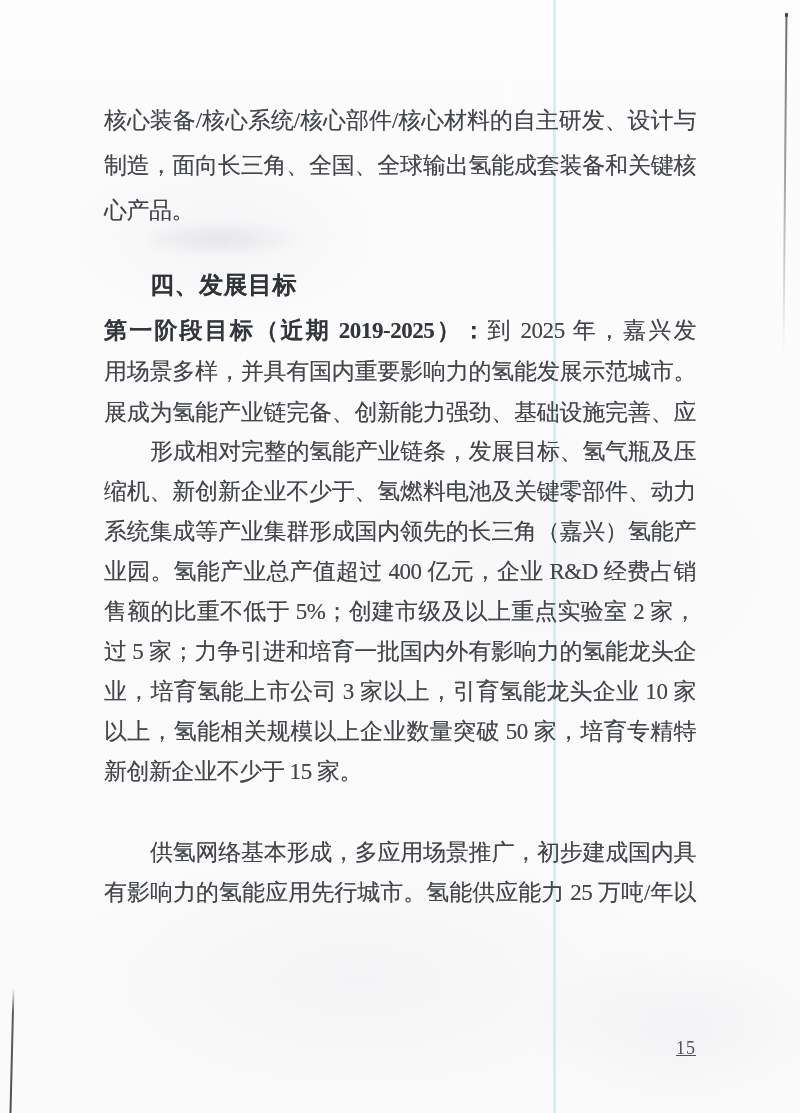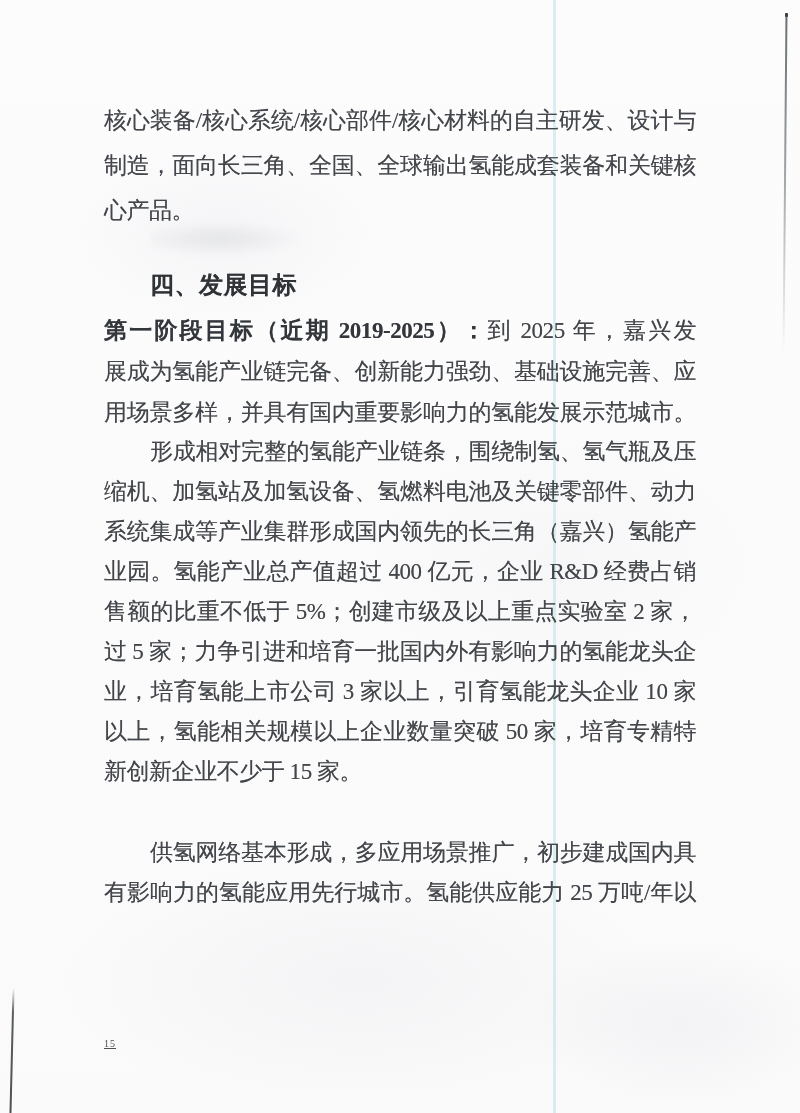--- a/index.html
+++ b/index.html
@@ -66,21 +66,21 @@
   .heading-line {
     height: 40px; line-height: 40px; font-size: 24px;
     font-weight: 700; color: #2f3236; padding-left: 46px;
     letter-spacing: 0.5px;
     text-shadow: 0 0 0.5px rgba(47,50,54,0.6);
   }
   .bold { font-weight: 700; color: #33363b; }
 
   .pagenum-row {
     position: absolute; left: 104px; top: 1038px; width: 592px;
-    text-align: left; font-size: 10px; color: #4d5054;
+    text-align: right; font-size: 18px; color: #4d5054;
     letter-spacing: 1px;
     text-decoration: underline;
   }
 </style>
 </head>
 <body>
 
 <div class="page">
 
   <div class="edge-right"></div>
@@ -94,27 +94,27 @@
   </section>
 
   <section class="block p-intro">
     <div class="line full">核心装备/核心系统/核心部件/核心材料的自主研发、设计与</div>
     <div class="line full">制造，面向长三角、全国、全球输出氢能成套装备和关键核</div>
     <div class="line">心产品。</div>
   </section>
 
   <section class="block p-stage">
     <div class="line full"><span class="bold">第一阶段目标（近期 2019-2025）：</span><span>到 2025 年，嘉兴发</span></div>
+    <div class="line full">用场景多样，并具有国内重要影响力的氢能发展示范城市。</div>
     <div class="line full">展成为氢能产业链完备、创新能力强劲、基础设施完善、应</div>
-    <div class="line full">用场景多样，并具有国内重要影响力的氢能发展示范城市。</div>
   </section>
 
   <section class="block p-industry">
-    <div class="line full indent">形成相对完整的氢能产业链条，围绕制氢、氢气瓶及压</div>
-    <div class="line full">缩机、加氢站及加氢设备、氢燃料电池及关键零部件、动力</div>
+    <div class="line full indent">形成相对完整的氢能产业链条，发展目标、氢气瓶及压</div>
+    <div class="line full">缩机、新创新企业不少于、氢燃料电池及关键零部件、动力</div>
     <div class="line full">系统集成等产业集群形成国内领先的长三角（嘉兴）氢能产</div>
     <div class="line full">业园。氢能产业总产值超过 400 亿元，企业 R&amp;D 经费占销</div>
     <div class="line full">售额的比重不低于 5%；创建市级及以上重点实验室 2 家，</div>
     <div class="line full">过 5 家；力争引进和培育一批国内外有影响力的氢能龙头企</div>
     <div class="line full">业，培育氢能上市公司 3 家以上，引育氢能龙头企业 10 家</div>
     <div class="line full">以上，氢能相关规模以上企业数量突破 50 家，培育专精特</div>
     <div class="line">新创新企业不少于 15 家。</div>
   </section>
 
   <section class="block p-supply">

